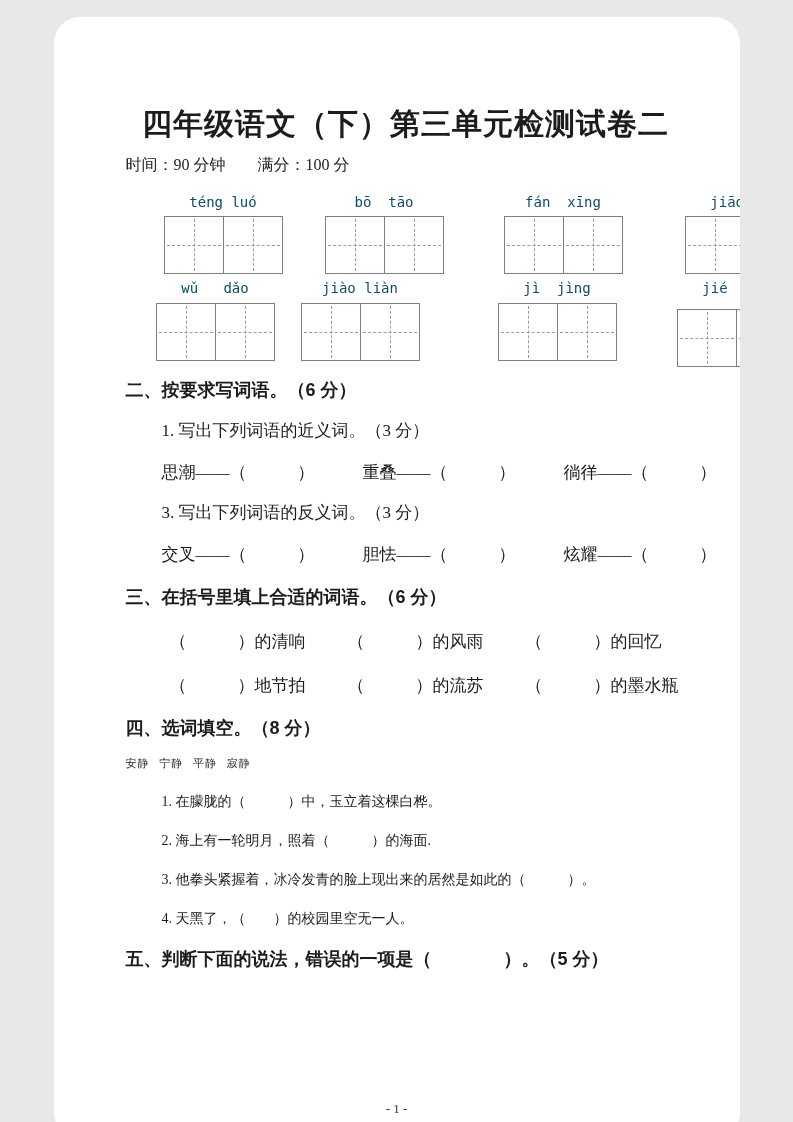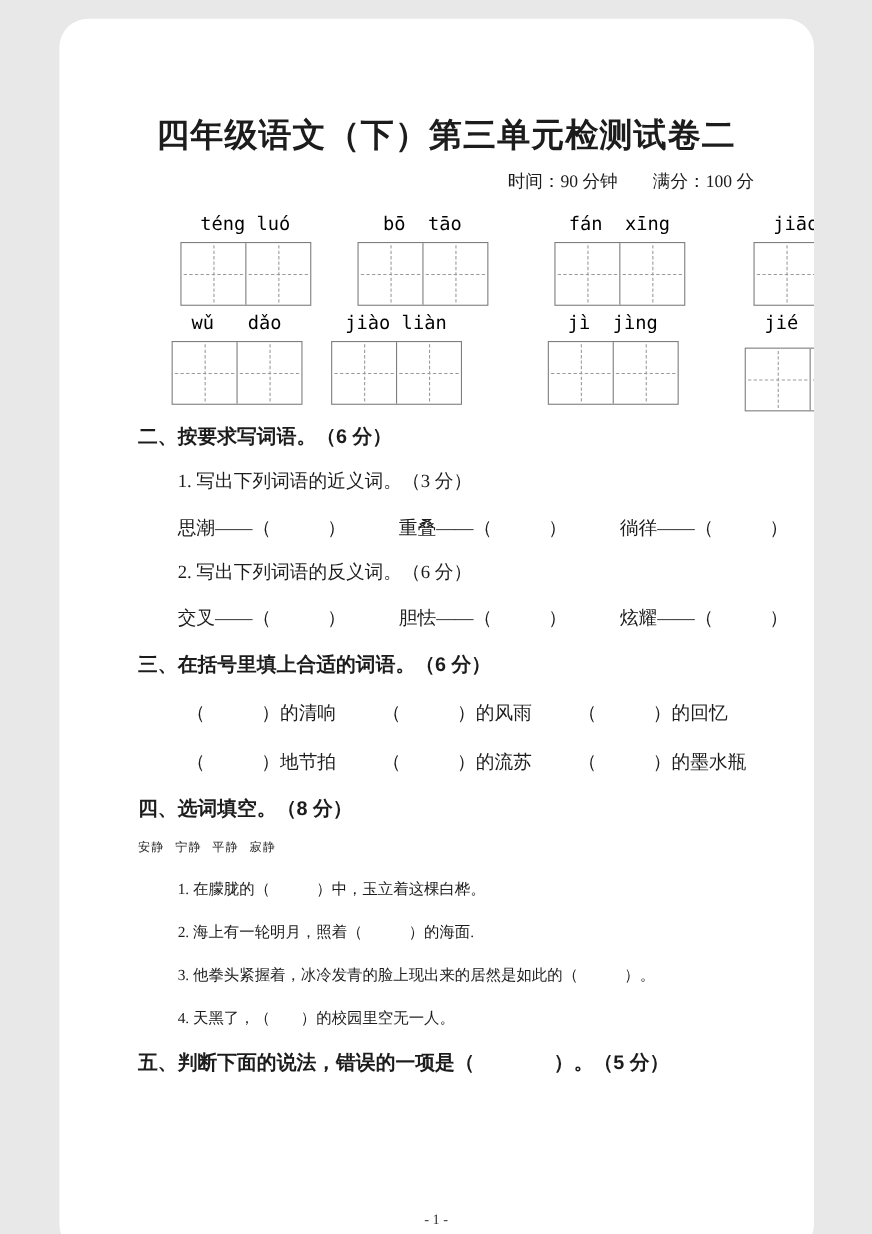--- a/index.html
+++ b/index.html
@@ -9,37 +9,37 @@
     font-family:"Liberation Serif", serif;
     border-radius:26px;
   }
   .content { padding:88px 54px 0 72px; }
 
   .title {
     text-align:center; font-size:30px; font-weight:700;
     letter-spacing:1px; line-height:1.25;
   }
   .meta {
-    text-align:right; font-size:16px; margin-top:12px; white-space:pre;
+    text-align:left; font-size:16px; margin-top:12px; white-space:pre;
   }
   .heading {
     font-family:"Liberation Sans", sans-serif;
     font-size:18px; font-weight:700; line-height:1.28; margin-top:20px;
   }
   .heading.h1 { margin-top:18px; }
   .heading.h2 { margin-top:12px; }
 
   
   .grid-row { display:flex; margin-top:18px; }
   .grid-row.r2 { margin-top:6px; }
   .pcol { display:flex; flex-direction:column; align-items:center; }
   .pinyin {
     font-family:"DejaVu Sans Mono", monospace;
-    font-size:17px; line-height:1.25; white-space:pre; margin-bottom:5px;
-    color:#000000;
+    font-size:14px; line-height:1.25; white-space:pre; margin-bottom:5px;
+    color:#0c4a6e;
   }
   .wbox { display:flex; border:1px solid #7e7e7e; background:#fff; }
   .wcell { width:58px; height:56px; position:relative; }
   .wcell + .wcell { border-left:1px solid #7e7e7e; }
   .wcell::before {
     content:""; position:absolute; left:50%; top:2px; bottom:2px;
     border-left:1px dashed #9b9b9b;
   }
   .wcell::after {
     content:""; position:absolute; top:50%; left:2px; right:2px;
@@ -145,21 +145,21 @@
       </div>
     </div>
 
     <div class="heading h2">二、按要求写词语。（6 分）</div>
     <div class="subitem">1. 写出下列词语的近义词。（3 分）</div>
     <div class="pair-row">
       <span>思潮——（　　　）</span>
       <span>重叠——（　　　）</span>
       <span>徜徉——（　　　）</span>
     </div>
-    <div class="subitem">2. 写出下列词语的反义词。（6 分）</div>
+    <div class="subitem">3. 写出下列词语的反义词。（3 分）</div>
     <div class="pair-row">
       <span>交叉——（　　　）</span>
       <span>胆怯——（　　　）</span>
       <span>炫耀——（　　　）</span>
     </div>
 
     <div class="heading">三、在括号里填上合适的词语。（6 分）</div>
     <div class="blank-row">
       <span>（　　　）的清响</span>
       <span>（　　　）的风雨</span>

